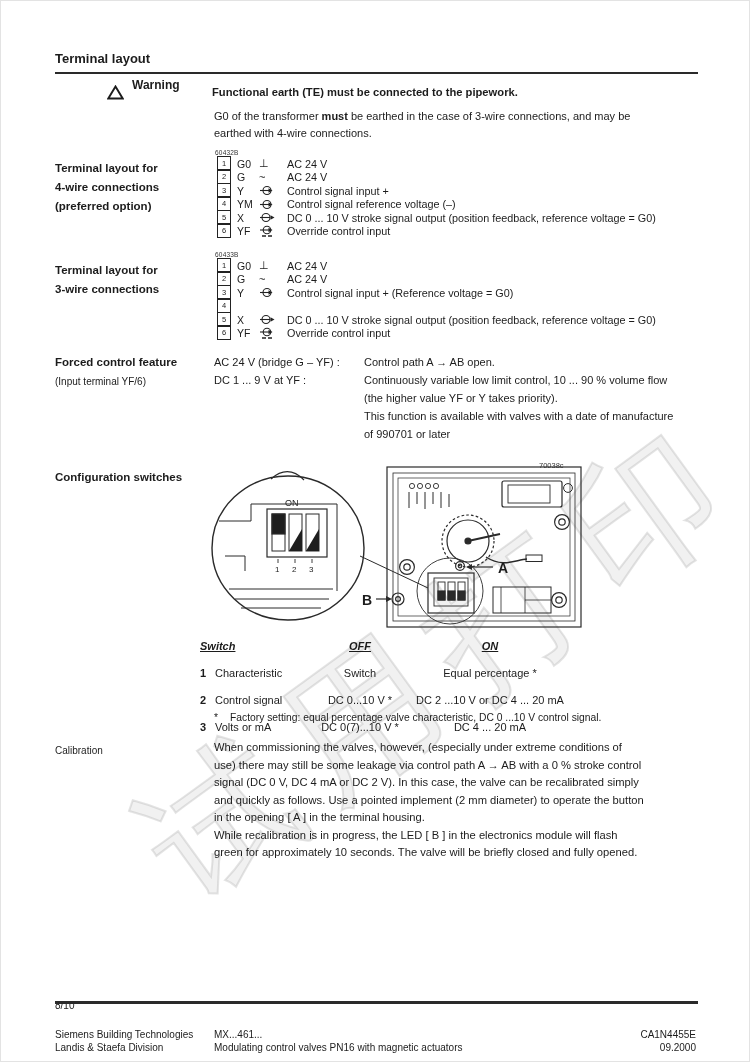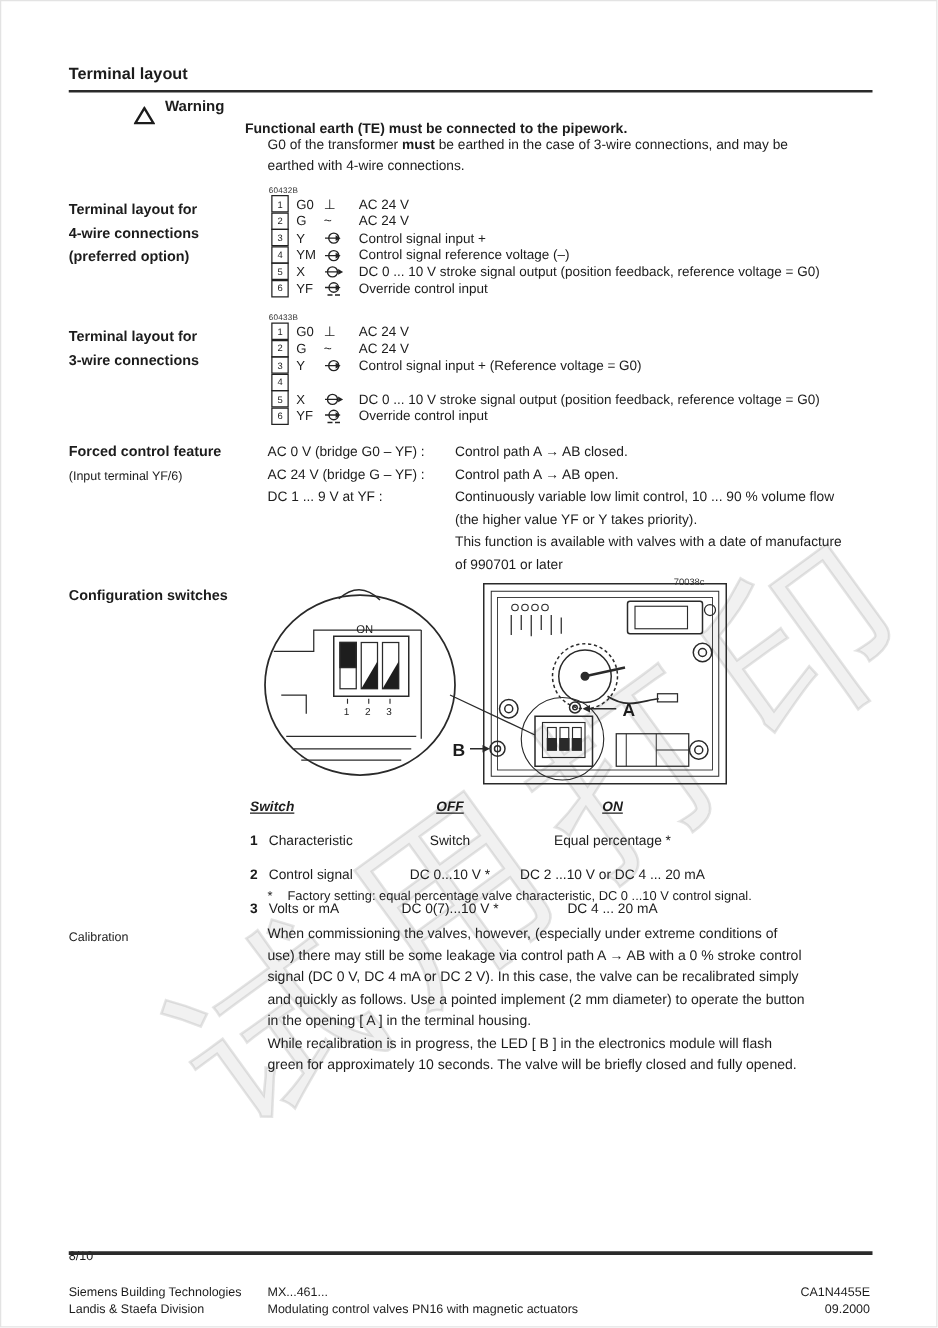--- a/index.html
+++ b/index.html
@@ -43,21 +43,21 @@
 
   <div class="abs title" style="left:54px;top:50px;text-align:center;">Terminal layout</div>
   <div class="abs rule" style="left:54px;top:71px;width:643px;"></div>
 
   <div class="abs" style="left:106px;top:84px;">
     <svg width="17" height="15" viewBox="0 0 17 15">
         <path d="M8.5,1.5 L15.7,13.5 L1.3,13.5 Z" fill="none" stroke="#1c1c1c" stroke-width="1.9" stroke-linejoin="miter"></path>
       </svg>
   </div>
   <div class="abs b" style="left:131px;top:77px;font-size:12px;">Warning</div>
-  <div class="abs b" style="left:195px;top:85px;font-size:11.2px;margin-top:11px;">Functional earth (TE) must be connected to the pipework.</div>
+  <div class="abs b" style="left:211px;top:85px;font-size:11.2px;">Functional earth (TE) must be connected to the pipework.</div>
   <div class="abs body-sm" style="left:213px;top:107px;width:495px;">
     <span>G0 of the transformer </span><span class="b">must</span><span> be earthed in the case of 3-wire connections, and may be</span>
     <div>earthed with 4-wire connections.</div>
   </div>
 
   <div class="abs seclabel" style="left:54px;top:158px;">
     <div>Terminal layout for</div>
     <div>4-wire connections</div>
     <div>(preferred option)</div>
   </div>
@@ -187,24 +187,20 @@
         </span>
       <span class="tdesc">Override control input</span>
     </div>
   </div>
 
   <div class="abs" style="left:54px;top:352px;">
     <div class="seclabel">Forced control feature</div>
     <div class="seclabel-reg">(Input terminal YF/6)</div>
   </div>
   <div class="abs" style="left:213px;top:352px;width:495px;">
-    <div class="fc-row">
-      <span class="fc-cond">AC 0 V (bridge G0 – YF) :</span>
-      <span>Control path A → AB closed.</span>
-    </div>
     <div class="fc-row">
       <span class="fc-cond">AC 24 V (bridge G – YF) :</span>
       <span>Control path A → AB open.</span>
     </div>
     <div class="fc-row">
       <span class="fc-cond">DC 1 ... 9 V at YF :</span>
       <span>Continuously variable low limit control, 10 ... 90 % volume flow</span>
     </div>
     <div class="fc-row">
       <span class="fc-cond"></span>

